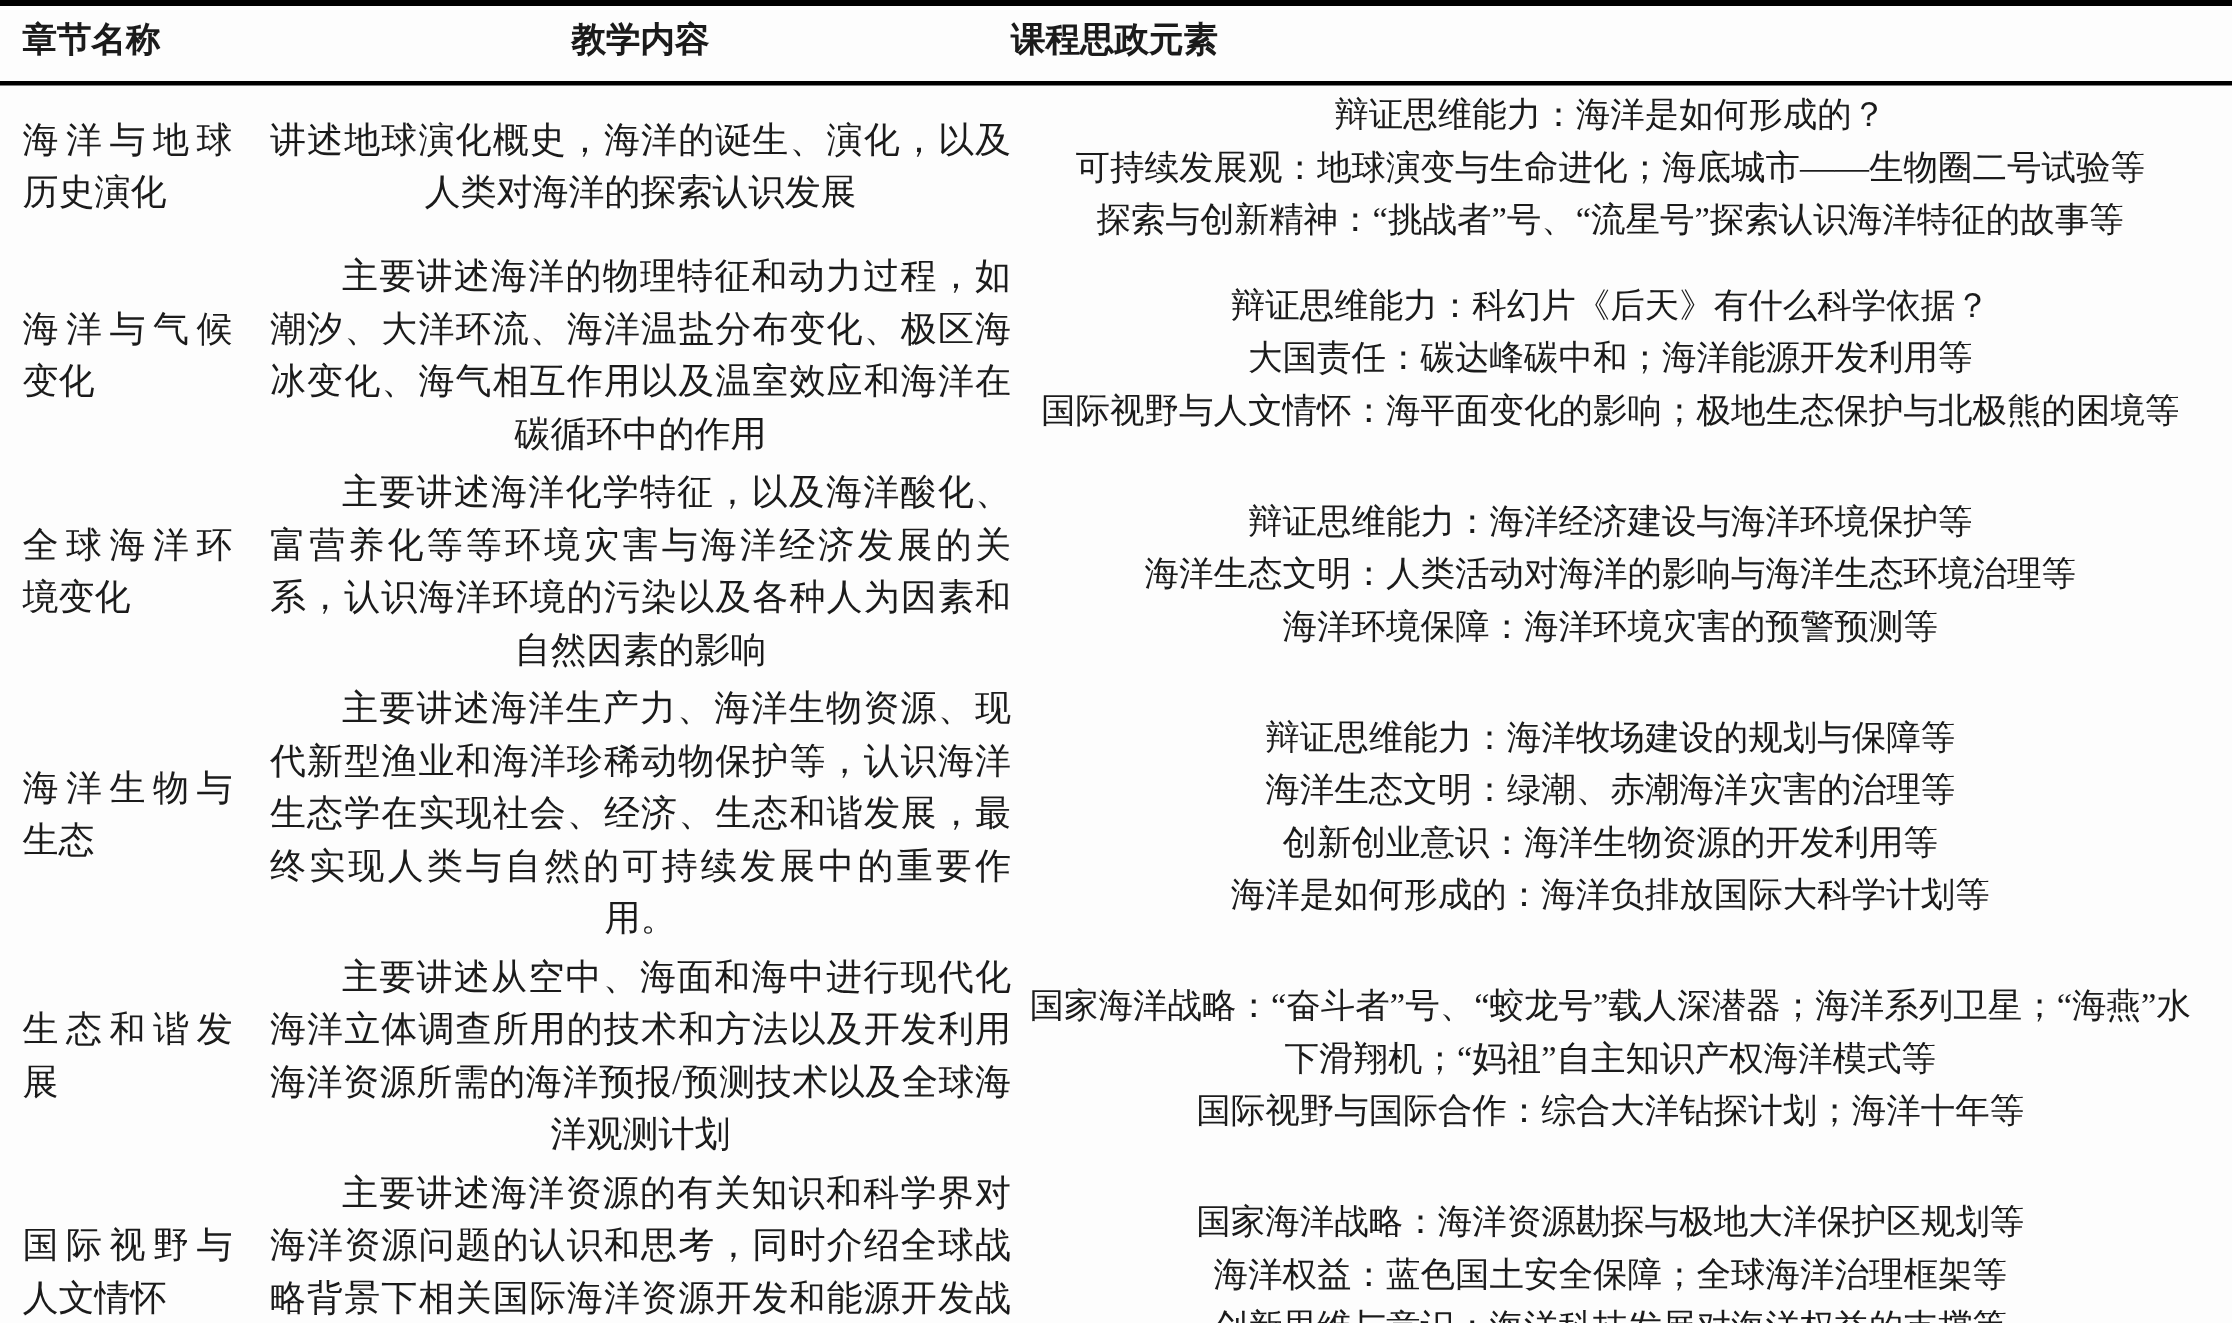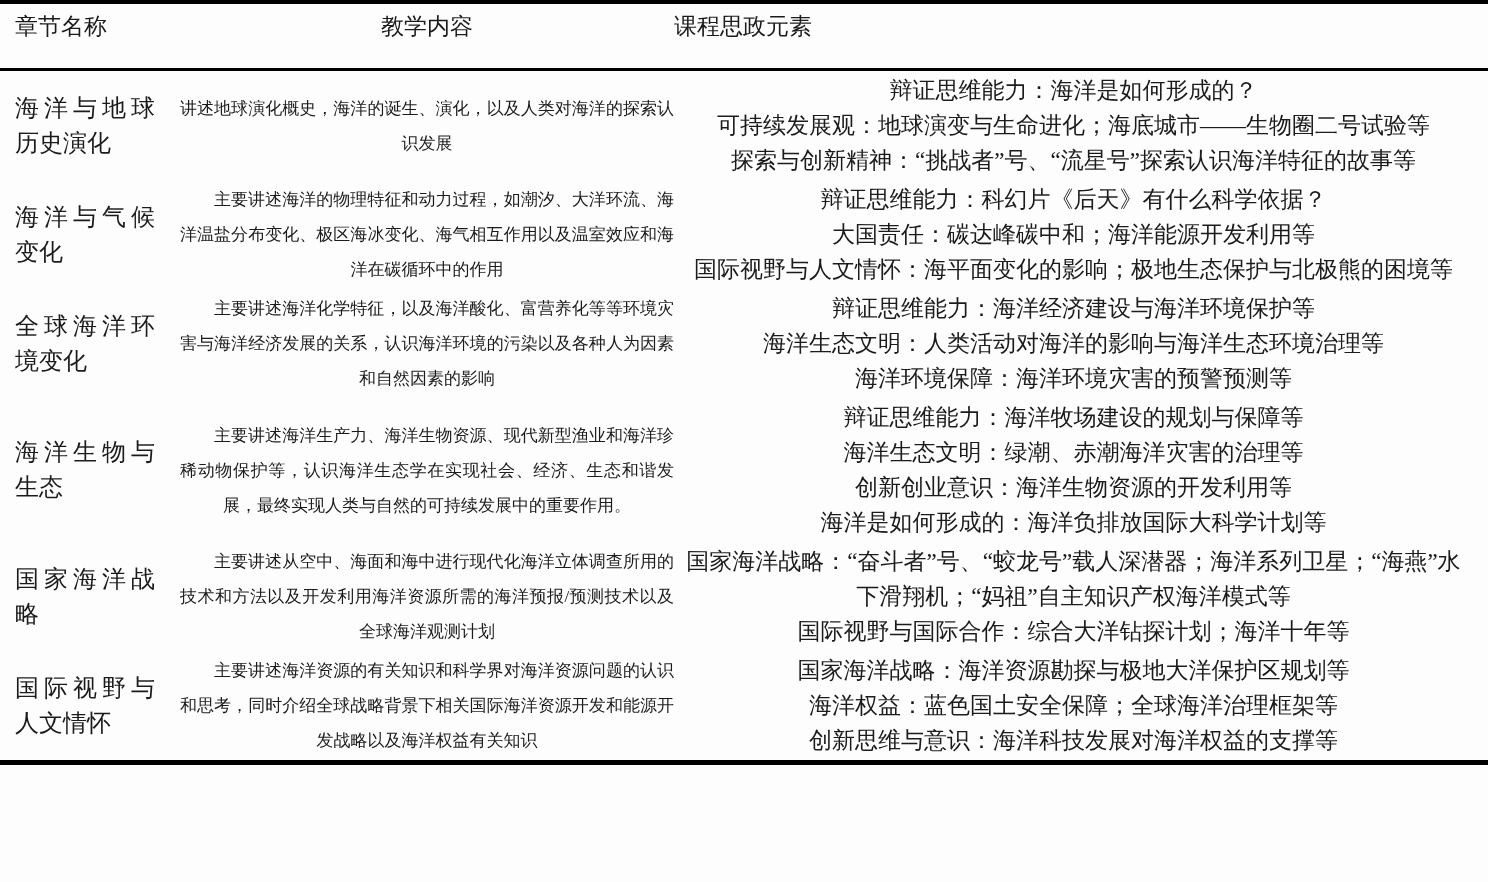--- a/index.html
+++ b/index.html
@@ -25,24 +25,24 @@
     border-collapse: collapse;
     table-layout: fixed;
     border-top: 4px solid var(--border-color);
     border-bottom: 5px solid var(--border-color);
   }
   col.col-chapter { width: 180px; }
   col.col-content { width: 494px; }
   col.col-elements { width: 814px; }
 
   thead th {
-    font-weight: normal;
+    font-weight: bold;
     font-size: 23px;
     line-height: 35px;
-    padding: 5px 0 24px 0;
+    padding: 5px 0 10px 0;
     border-bottom: 3px solid var(--border-color);
     vertical-align: middle;
   }
   th.h-chapter { text-align: left; padding-left: 15px; }
   th.h-content { text-align: center; }
   th.h-elements { text-align: left; }
 
   tbody td {
     vertical-align: middle;
     padding-top: 2px;
@@ -52,21 +52,21 @@
   .chapter-text {
     font-size: 24px;
     line-height: 35px;
     text-align: justify;
     text-align-last: left;
     text-justify: inter-character;
   }
   td.content-cell { padding-left: 0; padding-right: 0; }
   .content-paragraph {
     margin: 0;
-    font-size: 17px;
+    font-size: 24px;
     line-height: 35px;
     text-align: justify;
     text-align-last: center;
     text-justify: inter-ideograph;
   }
   .content-paragraph.indented { text-indent: 2em; }
 
   td.elements-cell { padding-left: 12px; padding-right: 27px; }
   .element-line {
     font-size: 23px;
@@ -143,21 +143,21 @@
     <td class="elements-cell">
           <div class="element-line">辩证思维能力：海洋牧场建设的规划与保障等</div>
           <div class="element-line">海洋生态文明：绿潮、赤潮海洋灾害的治理等</div>
           <div class="element-line">创新创业意识：海洋生物资源的开发利用等</div>
           <div class="element-line">海洋是如何形成的：海洋负排放国际大科学计划等</div>
         </td>
   </tr>
 
   <tr>
     <td class="chapter-cell">
-      <div class="chapter-text">国家海洋战略</div>
+      <div class="chapter-text">生态和谐发展</div>
     </td>
     <td class="content-cell">
       <p class="content-paragraph indented">主要讲述从空中、海面和海中进行现代化海洋立体调查所用的技术和方法以及开发利用海洋资源所需的海洋预报/预测技术以及全球海洋观测计划</p>
     </td>
     <td class="elements-cell">
           <div class="element-line">国家海洋战略：“奋斗者”号、“蛟龙号”载人深潜器；海洋系列卫星；“海燕”水下滑翔机；“妈祖”自主知识产权海洋模式等</div>
           <div class="element-line">国际视野与国际合作：综合大洋钻探计划；海洋十年等</div>
         </td>
   </tr>
 

